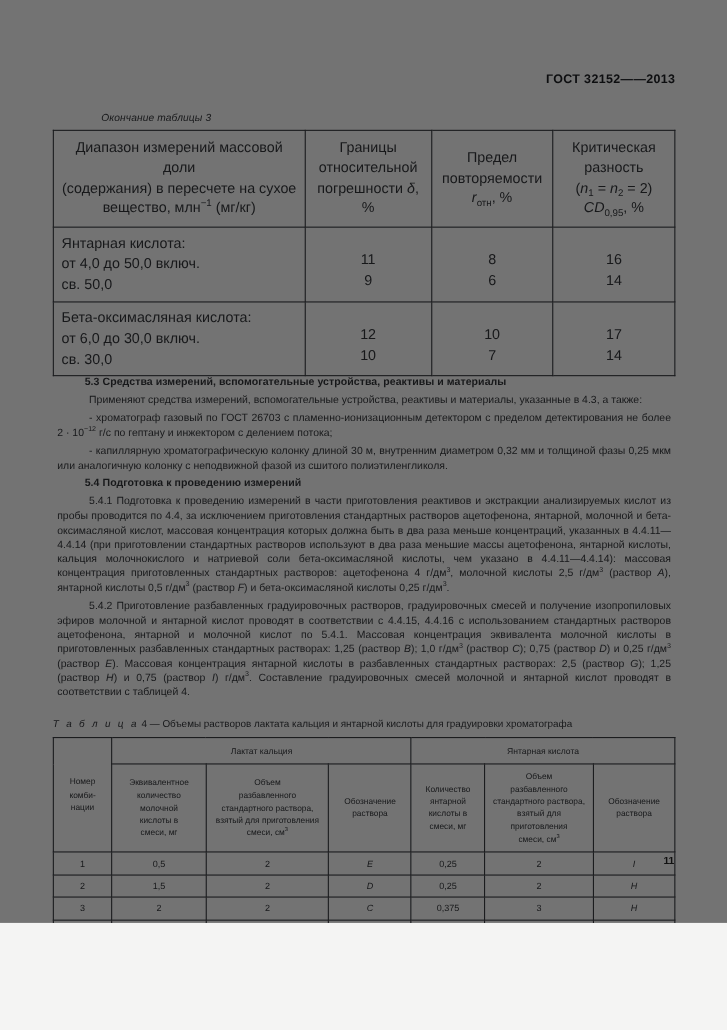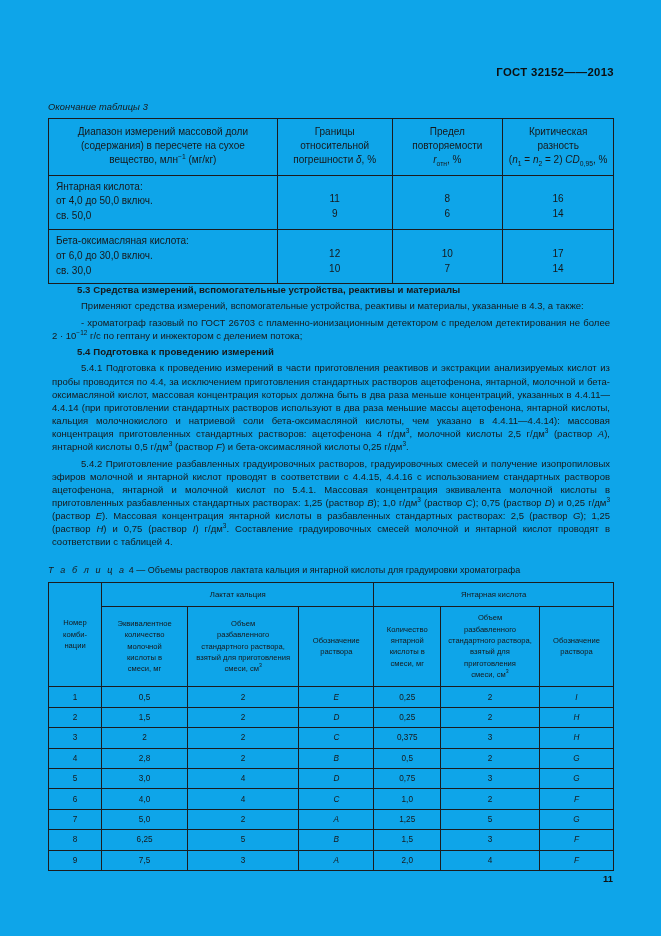--- a/index.html
+++ b/index.html
@@ -4,22 +4,22 @@
 <title>GOST 32152-2013 page 11</title>
 <style>
   html, body {
     margin: 0;
     padding: 0;
     background: #f4f4f3;
   }
   .page {
     position: relative;
     width: 661px;
-    height: 936px;
-    background: #0ea5e9;
+    height: 839px;
+    background: #737373;
     font-family: "Liberation Sans", sans-serif;
     color: #17181a;
     overflow: hidden;
     box-sizing: border-box;
   }
   .content {
     position: absolute;
     left: 48px;
     top: 0;
     width: 566px;
@@ -35,20 +35,21 @@
     color: #0d0e10;
   }
 
   
   .tbl-cont-caption {
     font-style: italic;
     font-size: 9.3px;
     margin-top: 24px;
     margin-bottom: 6px;
     letter-spacing: 0.1px;
+    margin-left: 44px;
   }
 
   
   table {
     border-collapse: collapse;
     width: 100%;
     table-layout: fixed;
   }
   table td, table th {
     border: 0.8px solid #1b1c1e;
@@ -57,21 +58,21 @@
     padding: 2px 3px;
   }
   table.outer-thick {
     border: 1.4px solid #000;
   }
   sup { font-size: 0.68em; line-height: 0; vertical-align: super; }
   sub { font-size: 0.68em; line-height: 0; vertical-align: sub; }
   i, .it { font-style: italic; }
 
   
-  .t3 { font-size: 10px; }
+  .t3 { font-size: 13px; }
   .t3 thead td {
     text-align: center;
     line-height: 1.42;
     padding: 6px 4px 7px;
   }
   .t3 tbody td {
     text-align: center;
     line-height: 1.48;
     padding: 4px 4px 5px;
   }
@@ -202,20 +203,21 @@
         </tr>
       </tbody>
     </table>
 
     <div class="h3">5.3  Средства измерений, вспомогательные устройства, реактивы и материалы</div>
 
     <p class="body ind">Применяют средства измерений, вспомогательные устройства, реактивы и материалы, указанные в 4.3, а также:</p>
 
     <p class="body dash"><span>-  хроматограф газовый по ГОСТ 26703 с пламенно-ионизационным детектором с пределом детектирования не более 2 · 10</span><sup>−12</sup><span> г/с по гептану и инжектором с делением потока;</span></p>
 
+    <p class="body dash">-  капиллярную хроматографическую колонку длиной 30 м, внутренним диаметром 0,32 мм и толщиной фазы 0,25 мкм или аналогичную колонку с неподвижной фазой из сшитого полиэтиленгликоля.</p>
 
     <div class="h3">5.4  Подготовка к проведению измерений</div>
 
     <p class="body dash"><span>5.4.1  Подготовка к проведению измерений в части приготовления реактивов и экстракции анализируемых кислот из пробы проводится по 4.4, за исключением приготовления стандартных растворов ацетофенона, янтарной, молочной и бета-оксимасляной кислот, массовая концентрация которых должна быть в два раза меньше концентраций, указанных в 4.4.11—4.4.14 (при приготовлении стандартных растворов используют в два раза меньшие массы ацетофенона, янтарной кислоты, кальция молочнокислого и натриевой соли бета-оксимасляной кислоты, чем указано в 4.4.11—4.4.14): массовая концентрация  приготовленных  стандартных  растворов:  ацетофенона  4  г/дм</span><sup>3</sup><span>,  молочной  кислоты  2,5  г/дм</span><sup>3</sup><span> (раствор </span><i>A</i><span>), янтарной кислоты 0,5 г/дм</span><sup>3</sup><span> (раствор </span><i>F</i><span>) и бета-оксимасляной кислоты 0,25 г/дм</span><sup>3</sup><span>.</span></p>
 
     <p class="body dash"><span>5.4.2  Приготовление разбавленных градуировочных растворов, градуировочных смесей и получение изопропиловых эфиров молочной и янтарной кислот проводят в соответствии с 4.4.15, 4.4.16 с использованием стандартных растворов ацетофенона, янтарной и молочной кислот по 5.4.1. Массовая концентрация эквивалента молочной кислоты в приготовленных разбавленных стандартных растворах: 1,25 (раствор </span><i>B</i><span>); 1,0 г/дм</span><sup>3</sup><span> (раствор </span><i>C</i><span>); 0,75 (раствор </span><i>D</i><span>) и 0,25 г/дм</span><sup>3</sup><span> (раствор </span><i>E</i><span>). Массовая концентрация янтарной кислоты в разбавленных стандартных растворах: 2,5 (раствор </span><i>G</i><span>); 1,25 (раствор </span><i>H</i><span>) и 0,75 (раствор </span><i>I</i><span>) г/дм</span><sup>3</sup><span>. Составление градуировочных смесей молочной и янтарной кислот проводят в соответствии с таблицей 4.</span></p>
 
     <div class="t4-caption">
       <span class="sp">Т а б л и ц а</span>
       <span>4 — Объемы растворов лактата кальция и янтарной кислоты для градуировки хроматографа</span>

